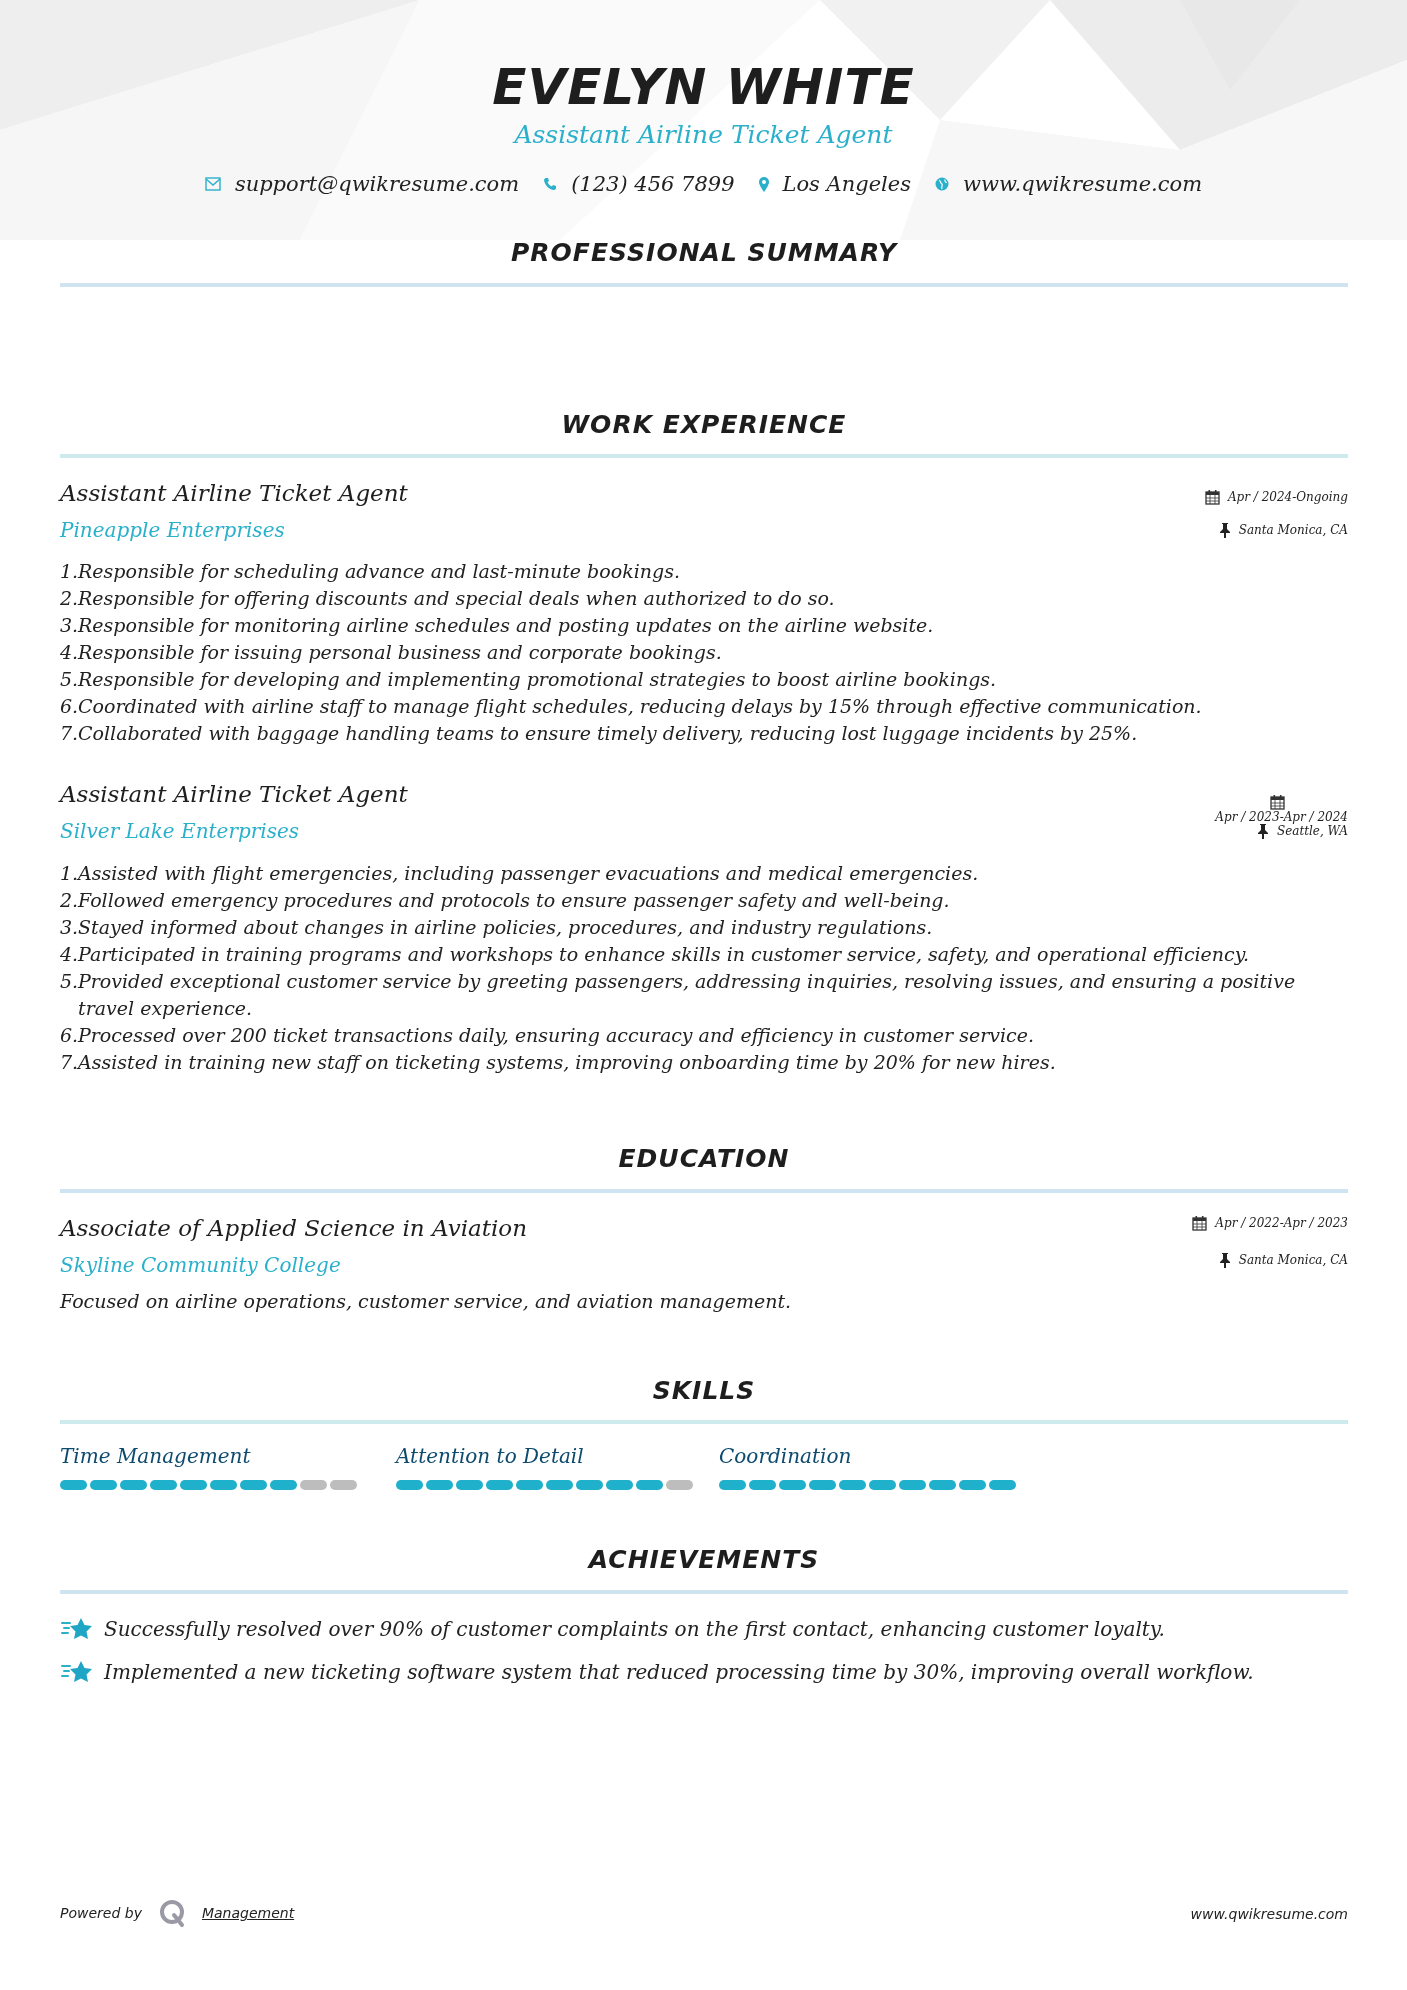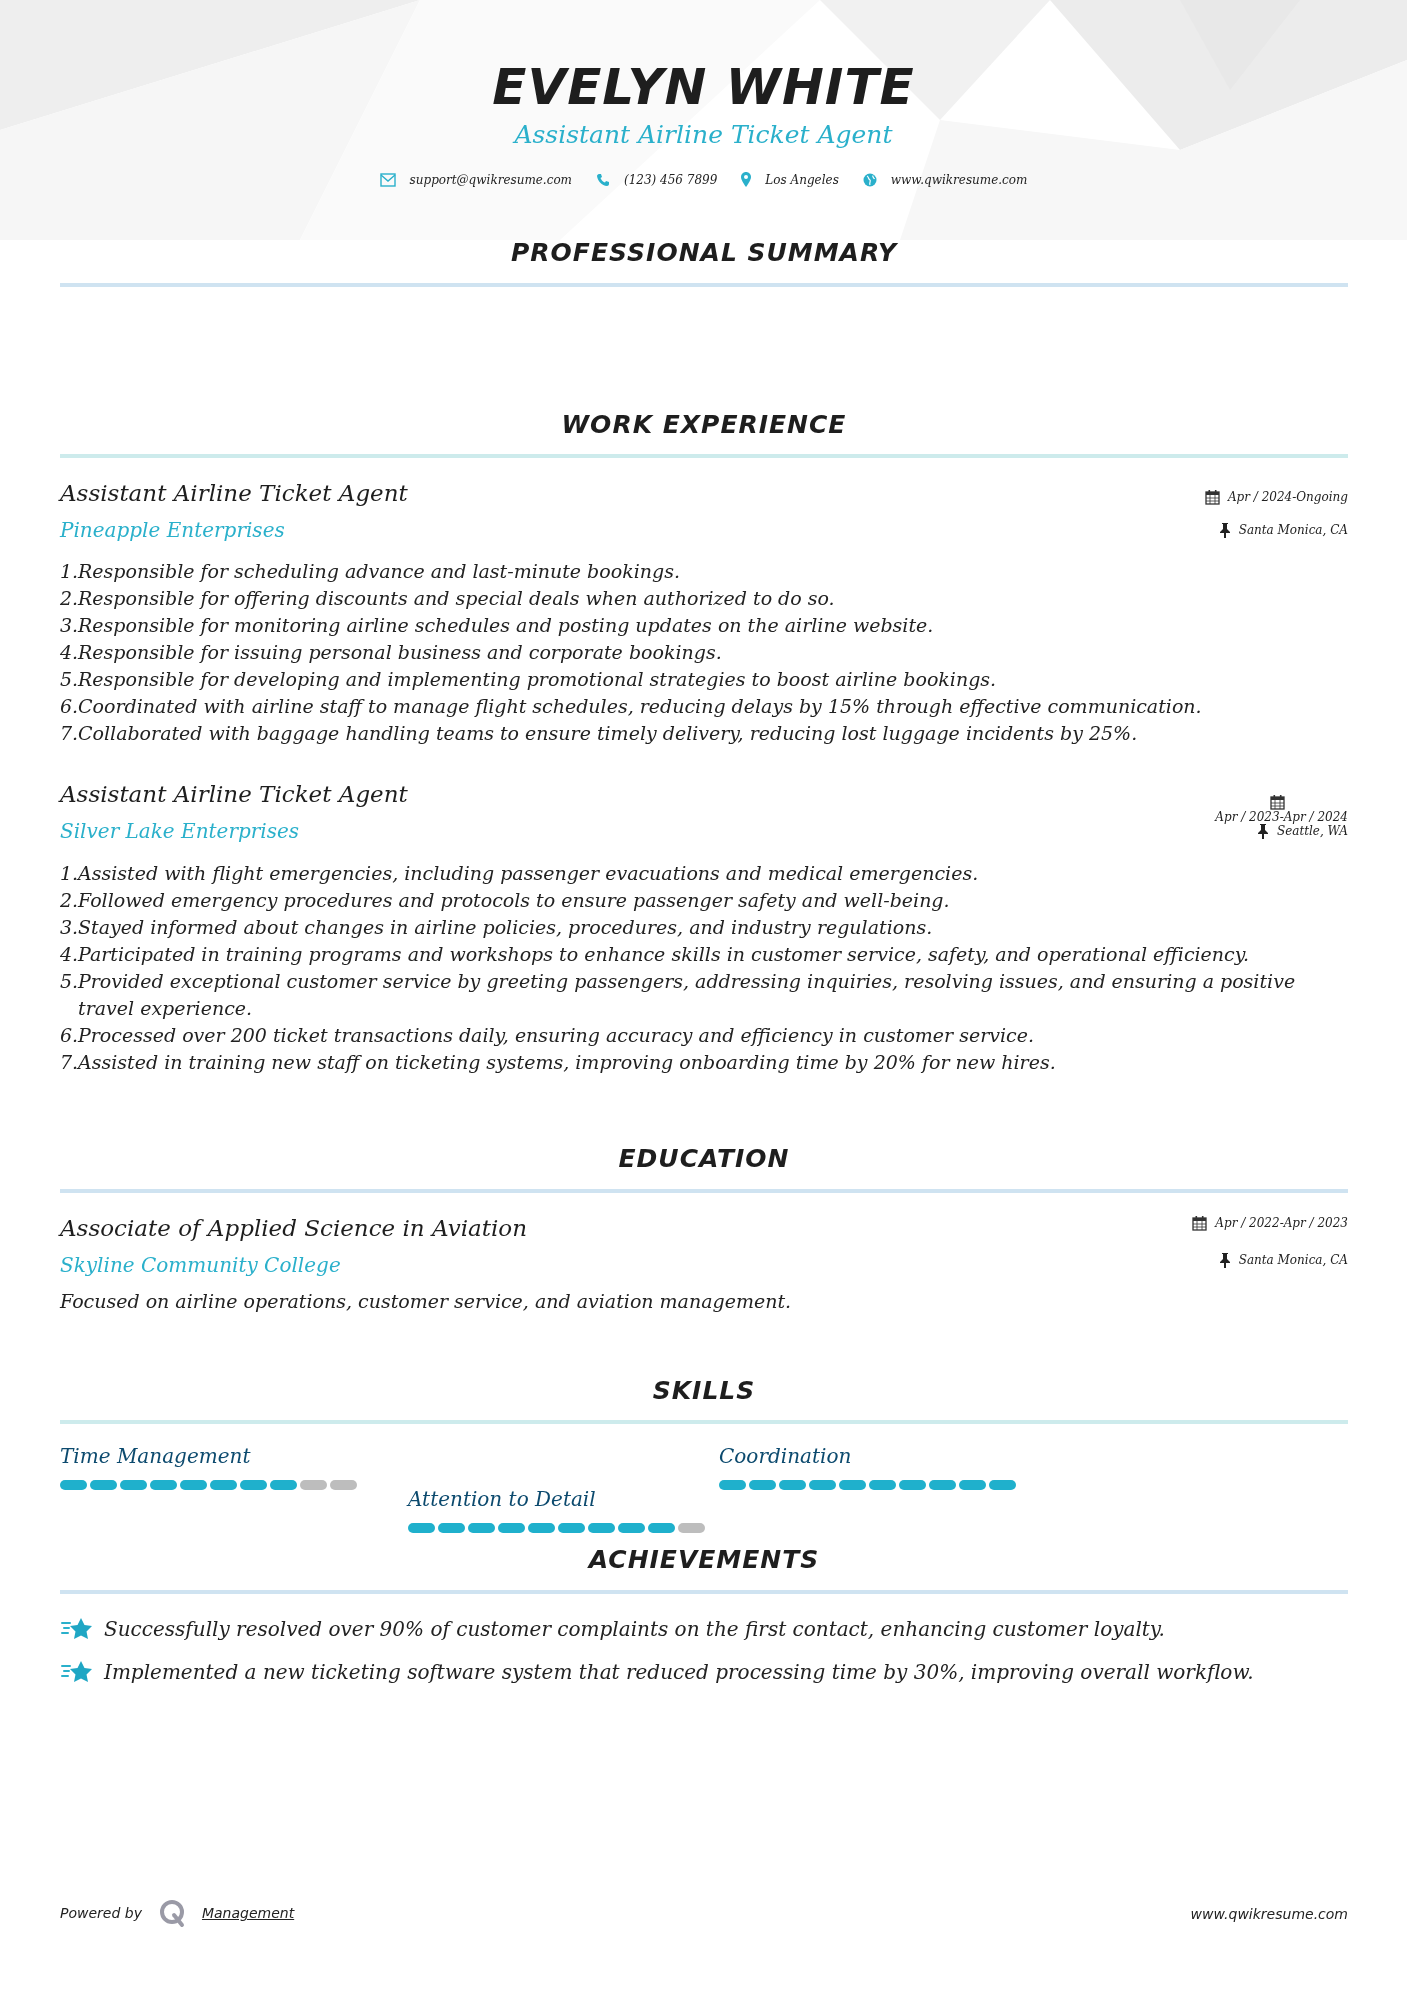--- a/index.html
+++ b/index.html
@@ -22,21 +22,21 @@
       font-family: "DejaVu Sans", "Liberation Sans", sans-serif;
       font-weight: bold; font-size: 50px; letter-spacing: 1px; color: #1e1e1e;
     }
     .role {
       position: absolute; top: 120px; left: 0; width: 1407px; text-align: center;
       font-size: 25px; color: #2ab0cb;
     }
     .contacts {
       position: absolute; top: 172px; left: 0; width: 1407px;
       display: flex; justify-content: center; align-items: center;
-      font-size: 12px; color: #222;
+      font-size: 21px; color: #222;
     }
     .contacts .c-item { display: flex; align-items: center; margin: 0 12px; }
     .contacts svg { margin-right: 14px; }
 
     
     .section-title {
       position: absolute; left: 60px; width: 1288px; text-align: center;
       font-family: "DejaVu Sans", "Liberation Sans", sans-serif;
       font-weight: bold; font-size: 25px; letter-spacing: 1px; color: #1e1e1e;
     }
@@ -288,21 +288,21 @@
         <span class="seg on"></span>
         <span class="seg on"></span>
         <span class="seg on"></span>
         <span class="seg on"></span>
         <span class="seg on"></span>
         <span class="seg on"></span>
         <span class="seg"></span>
         <span class="seg"></span>
       </div>
   </div>
-  <div class="skill" style="left:408px;margin-top:43px;">
+  <div class="skill" style="left:396px;">
     <div class="s-label">Attention to Detail</div>
     <div class="bar">
         <span class="seg on"></span>
         <span class="seg on"></span>
         <span class="seg on"></span>
         <span class="seg on"></span>
         <span class="seg on"></span>
         <span class="seg on"></span>
         <span class="seg on"></span>
         <span class="seg on"></span>

